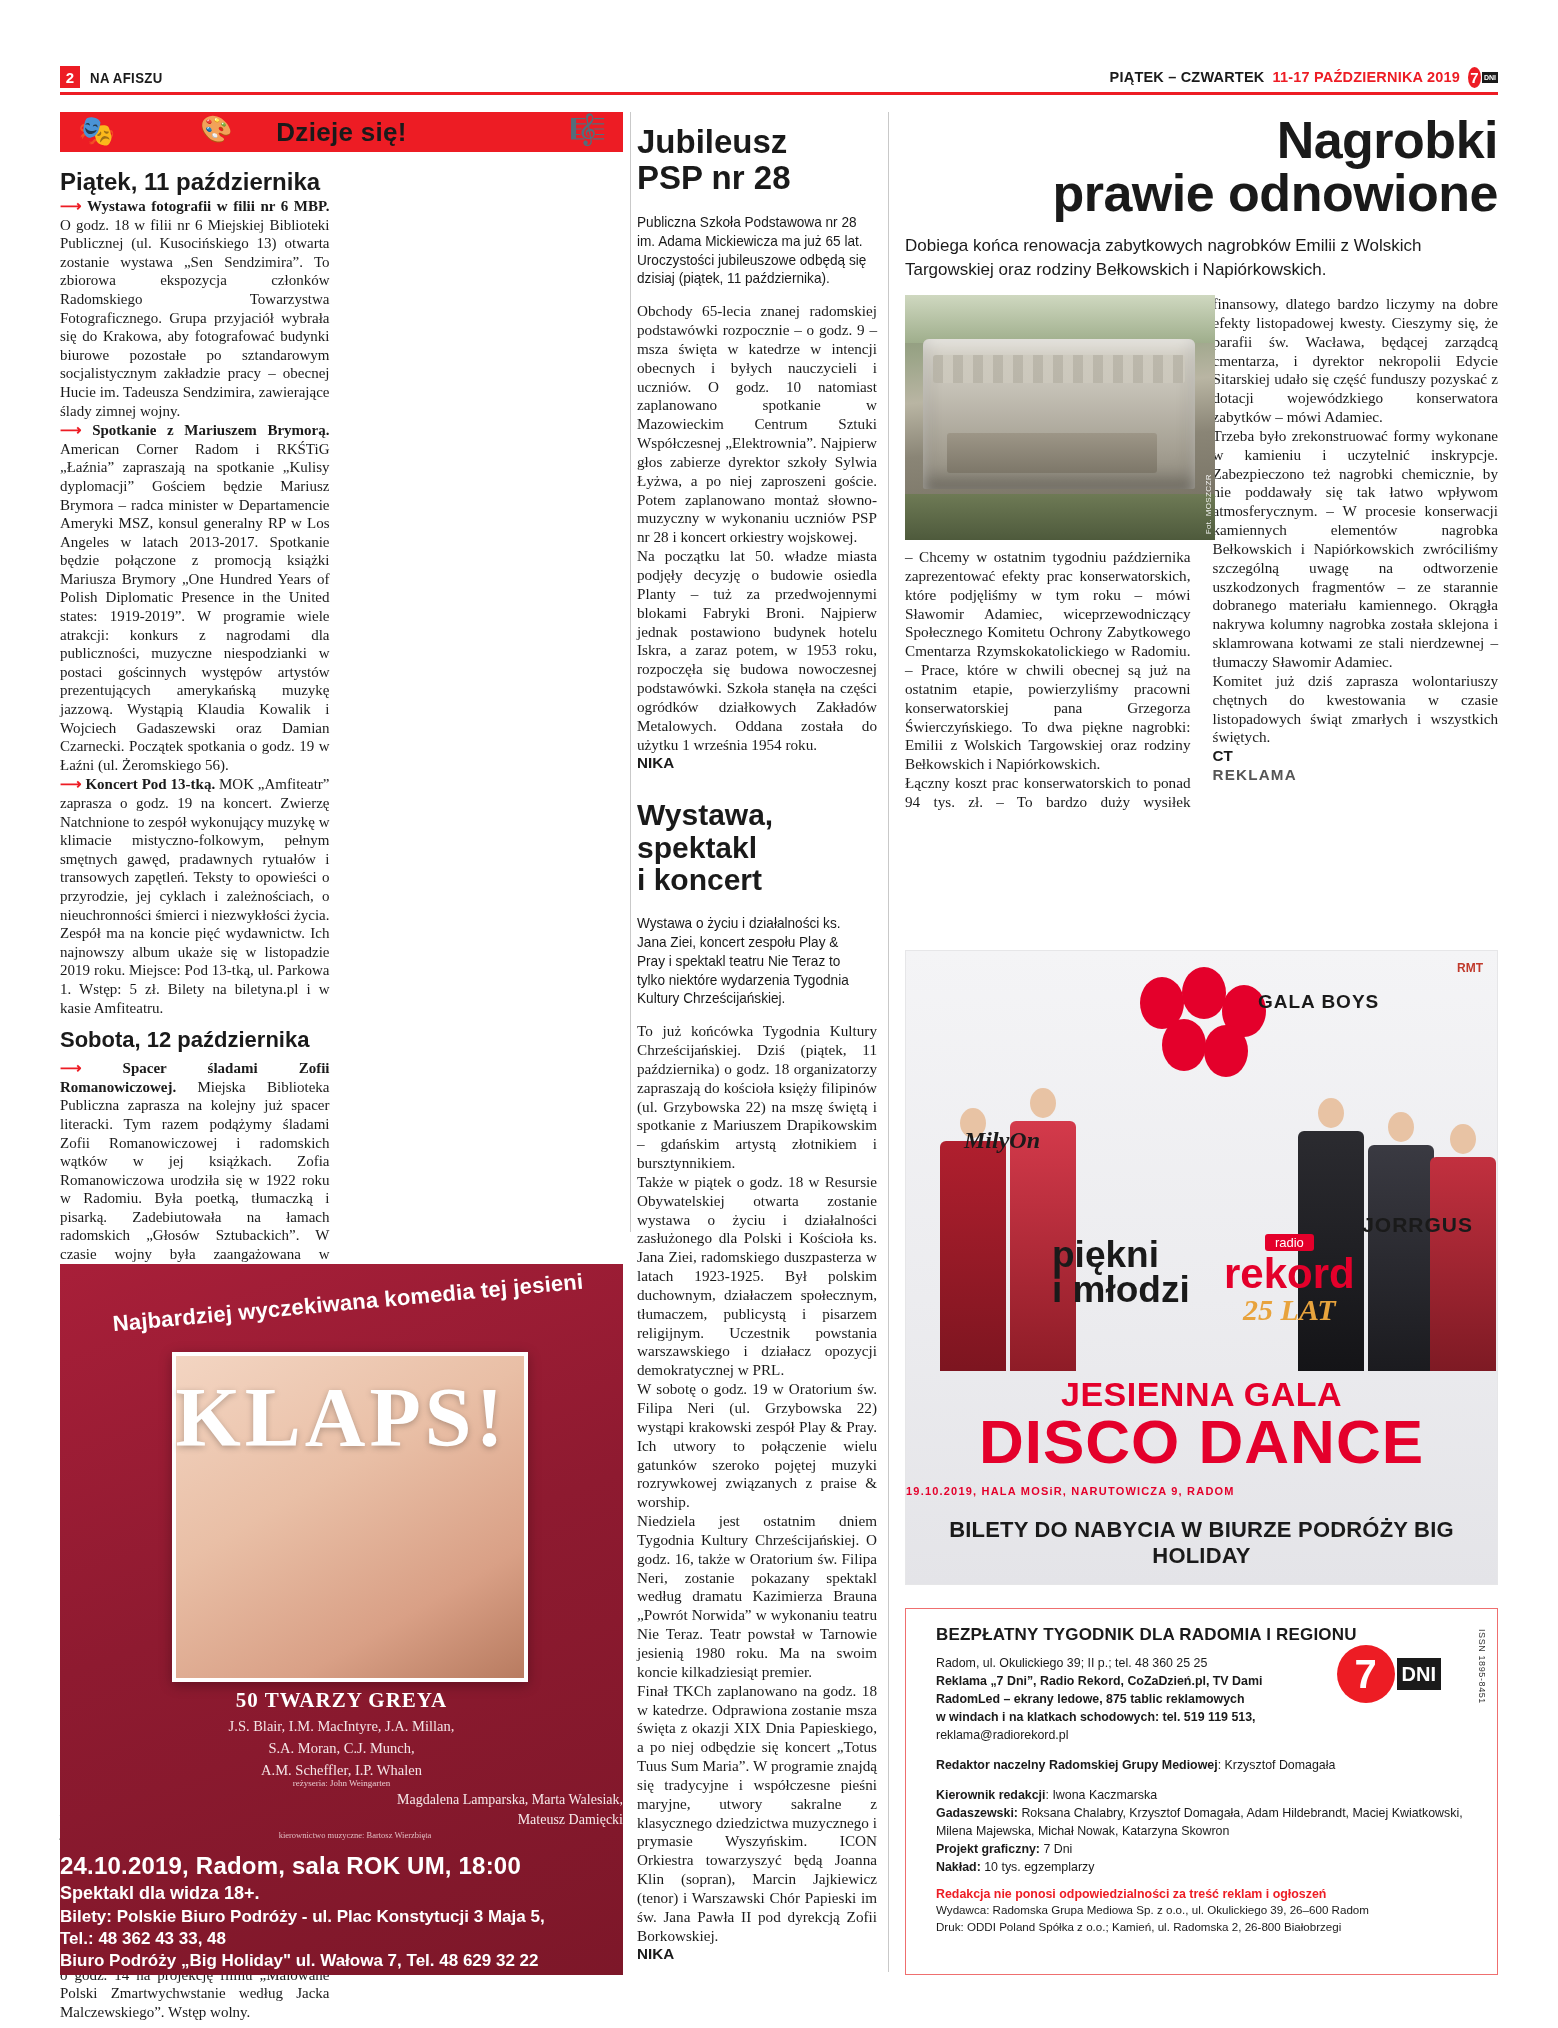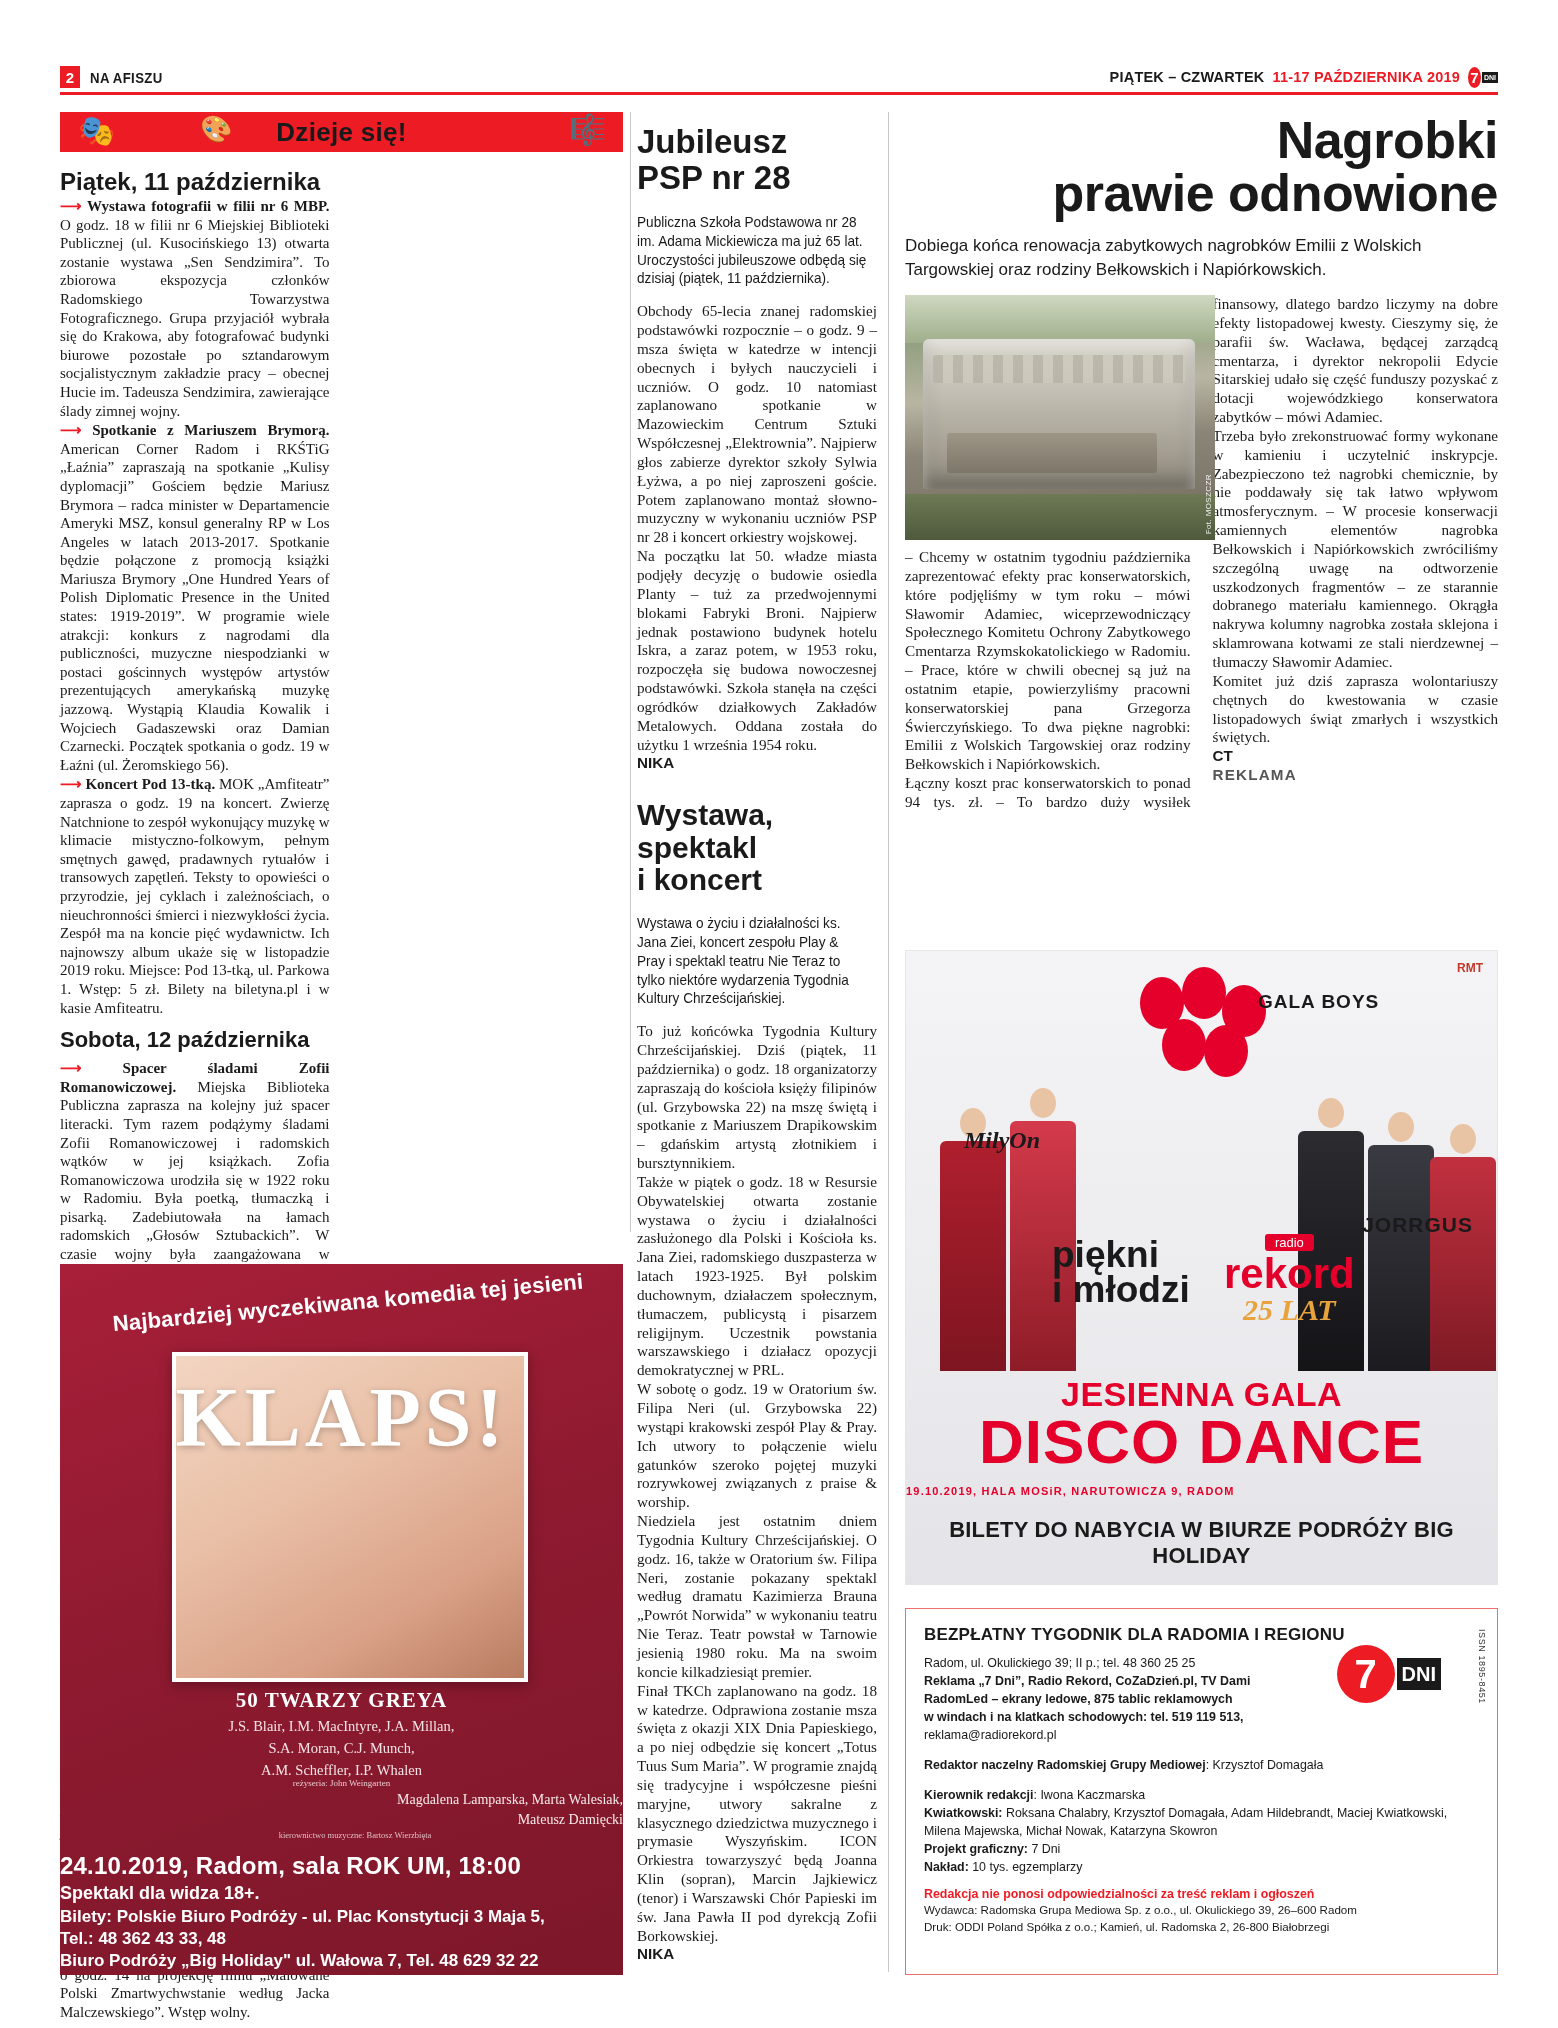--- a/index.html
+++ b/index.html
@@ -279,21 +279,21 @@
   }
   .disco-tickets {
     position:absolute; left:0; right:0; top:566px; text-align:center;
     font-family:"Liberation Sans", sans-serif; font-weight:bold; font-size:22px;
     color:#1a1a1a; letter-spacing:.2px;
   }
 
   
   .imprint {
     position:absolute; left:905px; top:1608px; width:593px; height:367px;
-    border:1.5px solid #ef6f6f; padding:16px 18px;
+    border:1.5px solid #ef6f6f; padding:16px 30px;
     font-family:"Liberation Sans", sans-serif; color:#1a1a1a; background:#fff;
   }
   .imp-title { font-weight:bold; font-size:17px; letter-spacing:.2px; margin-bottom:10px; }
   .imp-line { font-size:12.4px; line-height:1.45; }
   .imp-line b { font-weight:bold; }
   .imp-gap { height:12px; }
   .imp-red { color:#ed1c24; font-weight:bold; font-size:12.4px; margin-top:10px; }
   .imp-small { font-size:11.6px; line-height:1.5; }
   .imp-logo {
     position:absolute; right:56px; top:36px; display:flex; align-items:center; gap:2px;
@@ -498,21 +498,21 @@
     <div class="imp-gap"></div>
     <div class="imp-line">
       <b>Redaktor naczelny Radomskiej Grupy Mediowej</b>: <span>Krzysztof Domagała</span>
     </div>
 
     <div class="imp-gap"></div>
     <div class="imp-line">
       <b>Kierownik redakcji</b>: <span>Iwona Kaczmarska</span>
     </div>
     <div class="imp-line">
-      <b>Kwiatkowski:</b> <span>Roksana Chalabry, Krzysztof Domagała, Adam Hildebrandt, Maciej Kwiatkowski,</span>
+      <b>Gadaszewski:</b> <span>Roksana Chalabry, Krzysztof Domagała, Adam Hildebrandt, Maciej Kwiatkowski,</span>
     </div>
     <div class="imp-line">Milena Majewska, Michał Nowak, Katarzyna Skowron</div>
     <div class="imp-line">
       <b>Projekt graficzny:</b> <span>7 Dni</span>
     </div>
     <div class="imp-line">
       <b>Nakład:</b> <span>10 tys. egzemplarzy</span>
     </div>
 
     <div class="imp-red">Redakcja nie ponosi odpowiedzialności za treść reklam i ogłoszeń</div>

